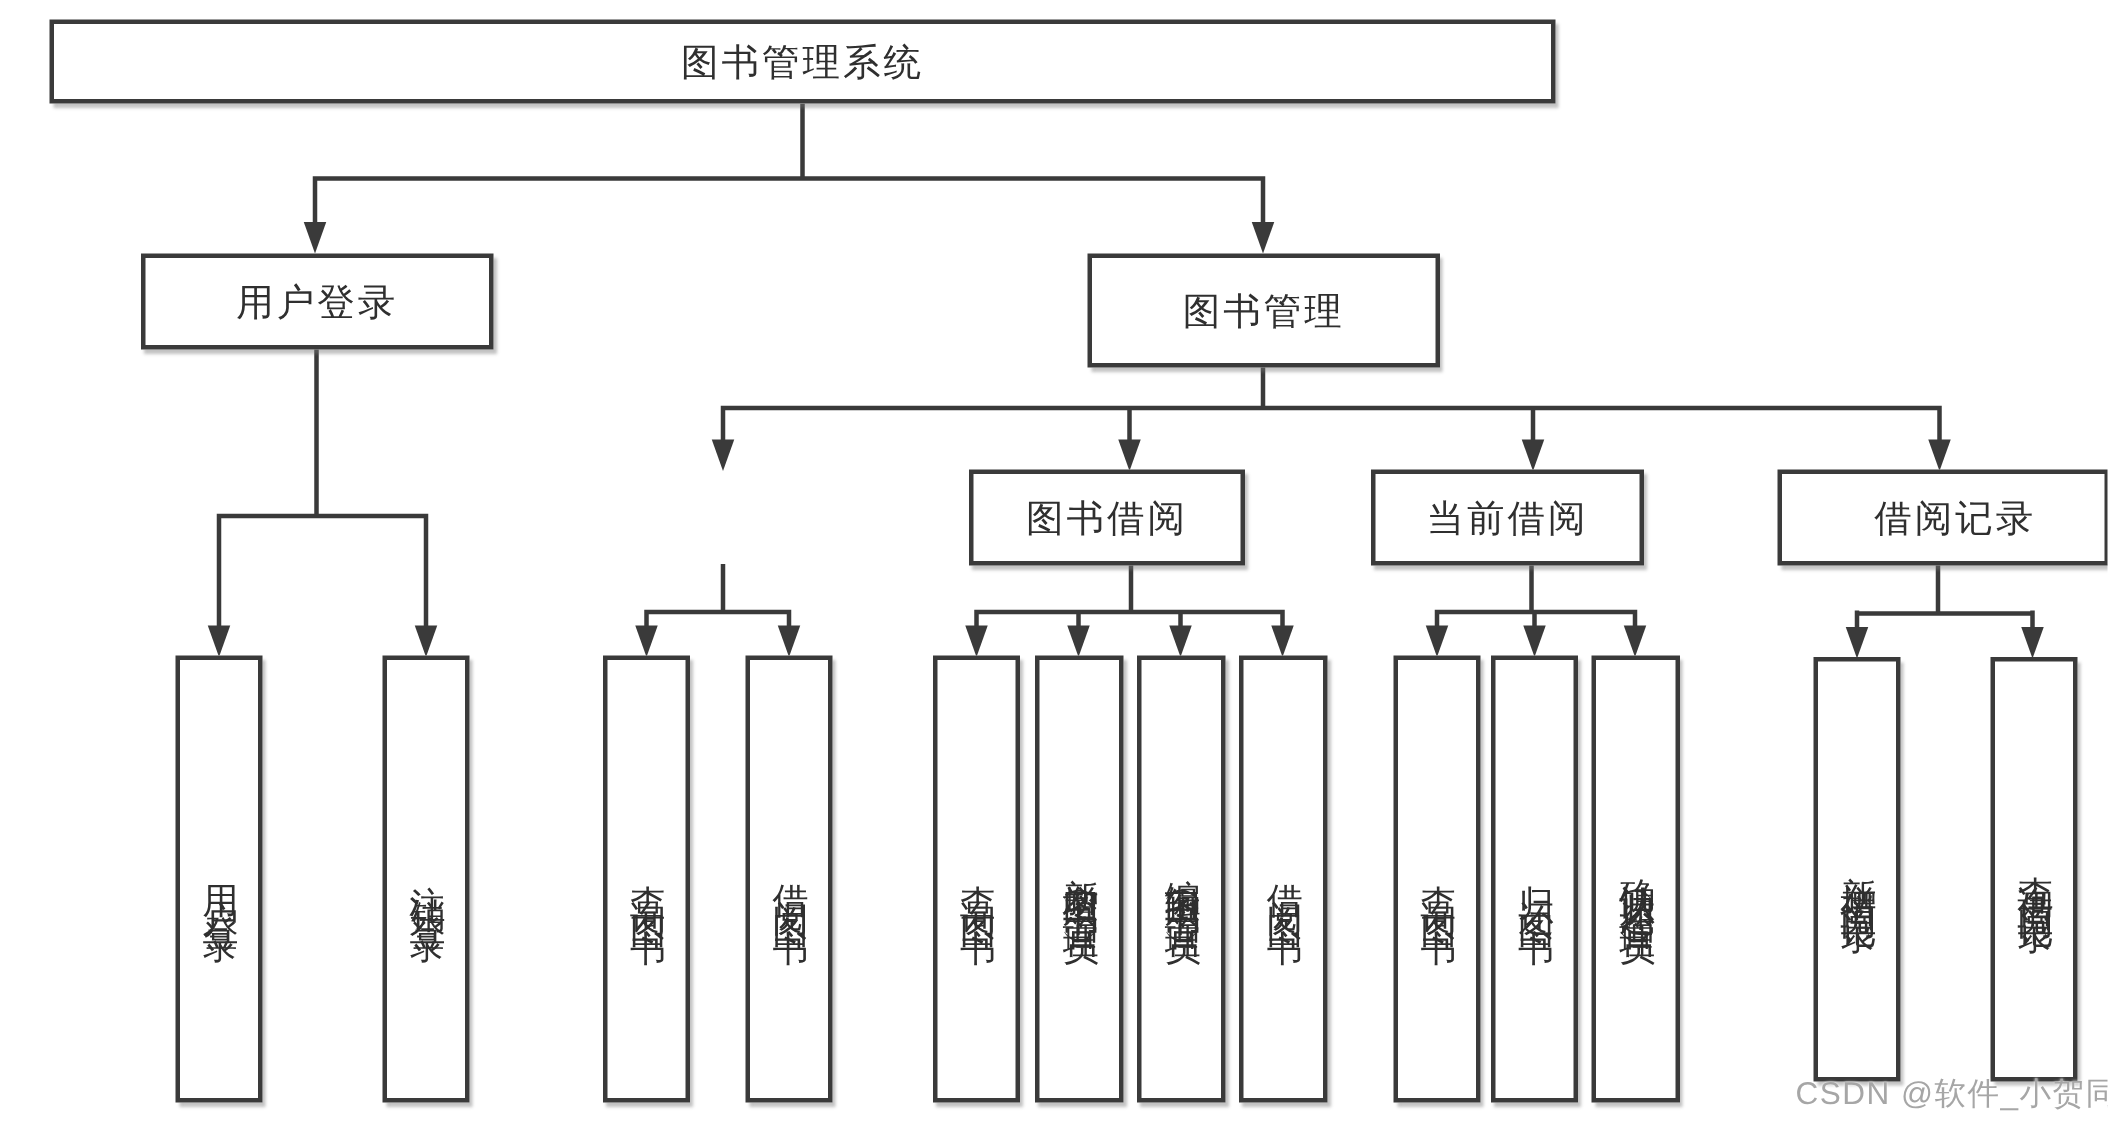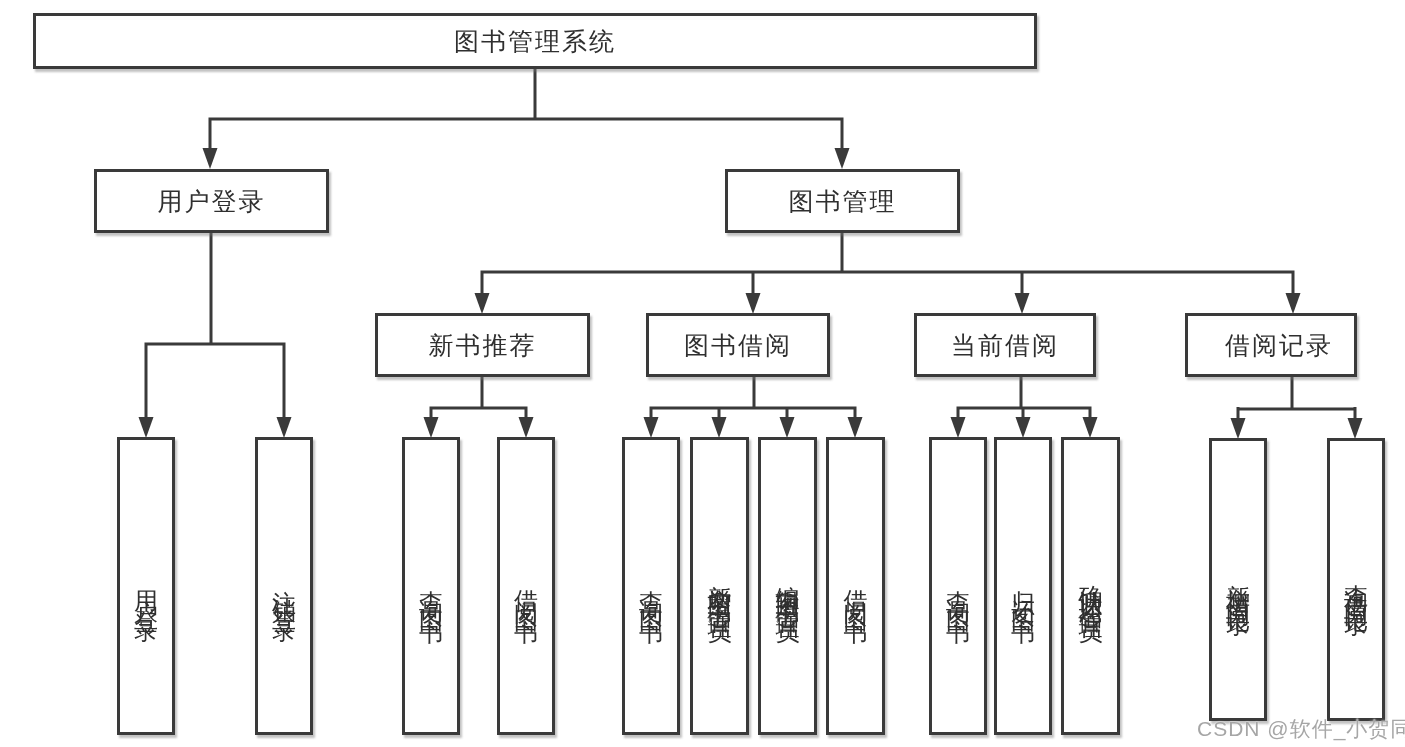--- a/index.html
+++ b/index.html
@@ -104,26 +104,25 @@
       <path d="M1003.5,417 L1018.5,417 L1011,438 Z"></path>
       <path d="M1070.5,417 L1085.5,417 L1078,438 Z"></path>
       <path d="M1218.5,418 L1233.5,418 L1226,439 Z"></path>
       <path d="M1335.5,418 L1350.5,418 L1343,439 Z"></path>
     </g>
   </svg>
 
   <div class="hbox" style="left:21px;top:13px;width:1004px;height:56px;">图书管理系统</div>
 
   <div class="hbox" style="left:82px;top:169px;width:235px;height:64px;">用户登录</div>
-  <div class="hbox" style="left:713px;top:169px;width:235px;height:64px;">图书管理</div>
+  <div class="hbox" style="left:713px;top:169px;width:235px;height:76px;">图书管理</div>
 
-  <div class="hbox" style="left:363px;top:313px;width:215px;height:64px;">新书推荐</div>
   <div class="hbox" style="left:634px;top:313px;width:184px;height:64px;">图书借阅</div>
   <div class="hbox" style="left:902px;top:313px;width:182px;height:64px;">当前借阅</div>
-  <div class="hbox" style="left:1173px;top:313px;width:172px;height:64px;padding-left:16px;">借阅记录</div>
+  <div class="hbox" style="left:1173px;top:313px;width:221px;height:64px;padding-left:16px;">借阅记录</div>
 
   <div class="vbox sp4" style="left:105px;top:437px;width:58px;height:298px;">
     <span>用户登录</span>
   </div>
   <div class="vbox sp4" style="left:243px;top:437px;width:58px;height:298px;">
     <span>注销登录</span>
   </div>
 
   <div class="vbox sp4" style="left:390px;top:437px;width:58px;height:298px;">
     <span>查询图书</span>

